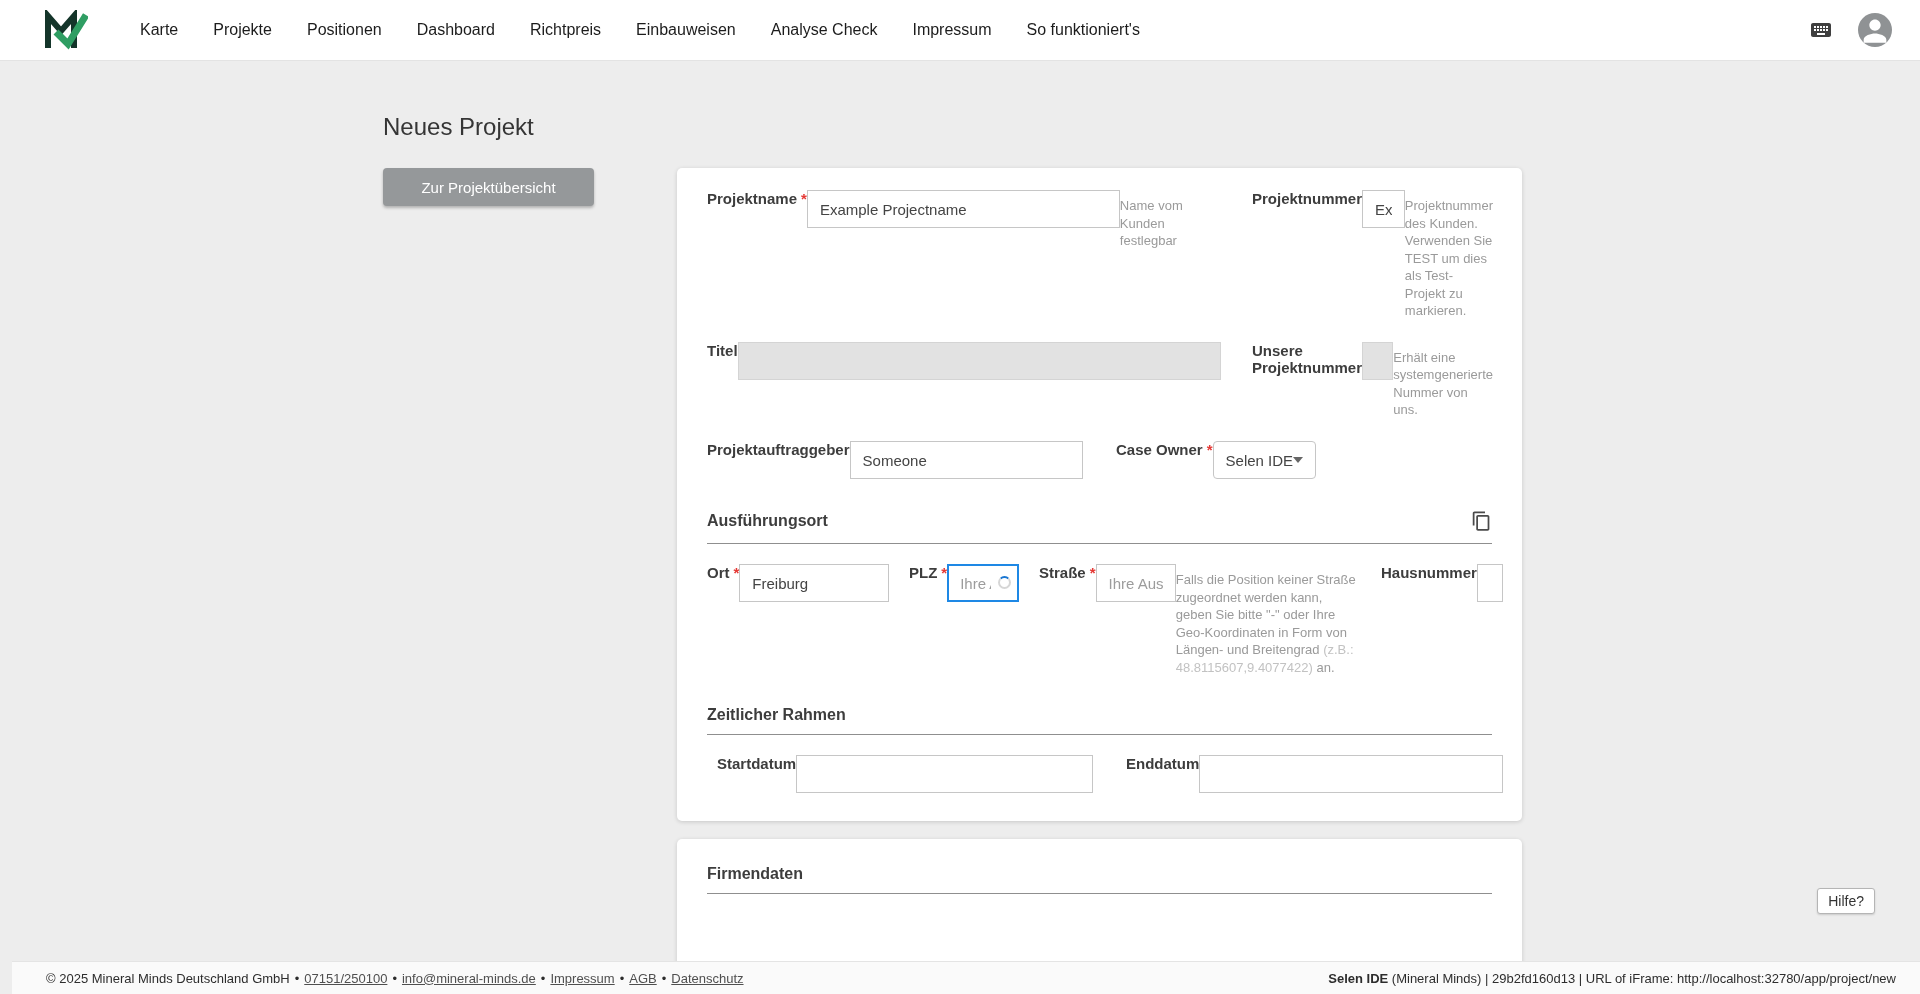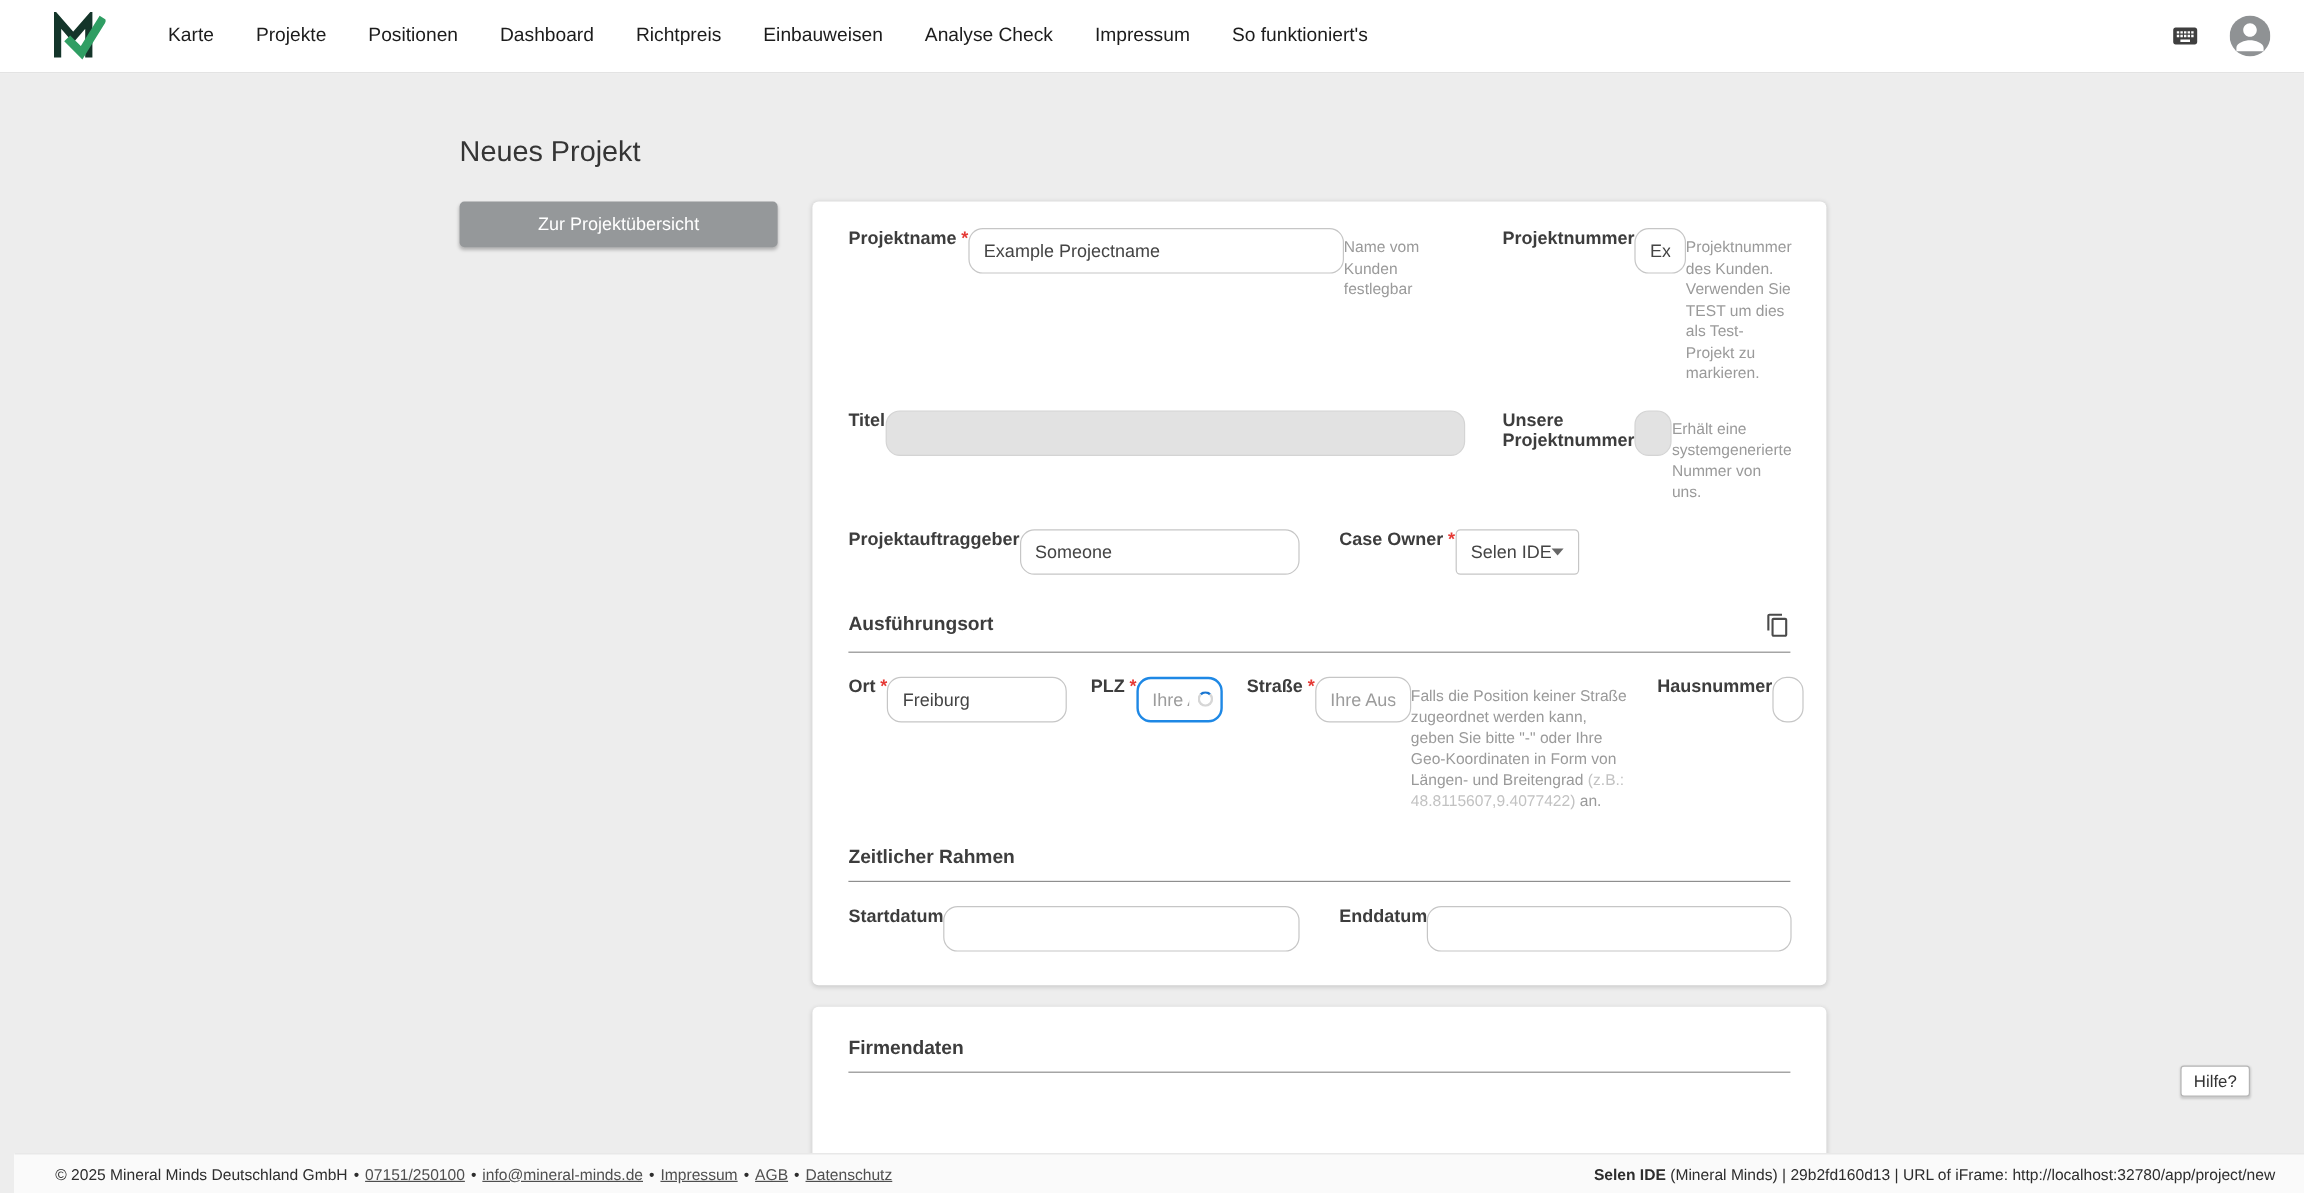--- a/index.html
+++ b/index.html
@@ -14,37 +14,37 @@
   .nav { display: flex; align-items: center; gap: 35px; }
   .nav-link { font-size: 16px; color: #1c1c1c; text-decoration: none; cursor: pointer; white-space: nowrap; }
   .nav-icons { margin-left: auto; display: flex; align-items: center; gap: 22px; }
   .icon-btn { cursor: pointer; display: flex; align-items: center; }
 
   
   .main { padding: 52px 0 0 383px; }
   .page-title { font-size: 24px; font-weight: 500; color: #353535; margin-bottom: 27px; }
   .content-row { display: flex; align-items: flex-start; }
   .left-col { width: 294px; flex: none; }
-  .back-btn { width: 265px; height: 38px; background: #95989a; color: #ffffff; border: none;
+  .back-btn { width: 211px; height: 38px; background: #95989a; color: #ffffff; border: none;
               border-radius: 4px; font-size: 15px; font-family: inherit; cursor: pointer;
               box-shadow: 0 2px 3px rgba(0,0,0,.25); }
   .cards { width: 845px; flex: none; }
   .card { background: #ffffff; border-radius: 5px; box-shadow: 0 1px 4px rgba(0,0,0,.16); }
   .card-main { padding: 22px 30px 28px 30px; }
   .card-firm { margin-top: 18px; padding: 26px 30px; height: 170px; }
 
   
   .grid { display: grid; }
   .g-2a { grid-template-columns: 514px 241px; column-gap: 31px; margin-bottom: 22px; }
   .g-2b { grid-template-columns: 376px 377px; column-gap: 33px; margin-bottom: 22px; }
   .g-4  { grid-template-columns: 182px 110px 322px 112px; column-gap: 20px; margin-bottom: 28px; }
   .field { display: flex; flex-direction: row; }
   .flabel { font-size: 15px; font-weight: 700; color: #3d3d3d; margin-bottom: 8px; }
   .req { color: #e53935; margin-left: 4px; font-weight: 700; }
-  .tinput { width: 100%; height: 38px; border: 1px solid #c6c6c6; border-radius: 12px;
+  .tinput { width: 100%; height: 38px; border: 1px solid #c6c6c6; border-radius: 0;
             padding: 0 12px; font-size: 15px; color: #444; font-family: inherit; background: #fff; }
   .tinput::placeholder { color: #9c9c9c; }
   .tinput:disabled { background: #e2e2e2; border-color: #d4d4d4; }
   .fhelper { font-size: 13px; color: #9a9a9a; margin-top: 7px; line-height: 1.35; }
   .fhelper .light { color: #c2c2c2; }
   .input-wrap { position: relative; }
   .tinput.focused { border: 2px solid #1e88e5; padding: 0 26px 0 11px; outline: none; }
   .spinner { position: absolute; right: 8px; top: 12px; width: 13px; height: 13px; border-radius: 50%;
              border: 2px solid #d6d6d6; border-top-color: #1976d2; animation: spin .9s linear infinite; }
   @keyframes spin { to { transform: rotate(360deg); } }
@@ -190,21 +190,21 @@
             <div class="field">
               <label class="flabel">Hausnummer</label>
               <input class="tinput" type="text" style="">
             </div>
           </div>
 
           <div class="section-head">
             <h2>Zeitlicher Rahmen</h2>
           </div>
 
-          <div class="grid g-2b" style="margin-bottom:0;">
+          <div class="grid g-2b" style="margin-bottom:0;margin-left:10px;">
             <div class="field">
               <label class="flabel">Startdatum</label>
               <input class="tinput" type="text" style="">
             </div>
             <div class="field">
               <label class="flabel">Enddatum</label>
               <input class="tinput" type="text" style="">
             </div>
           </div>
 

